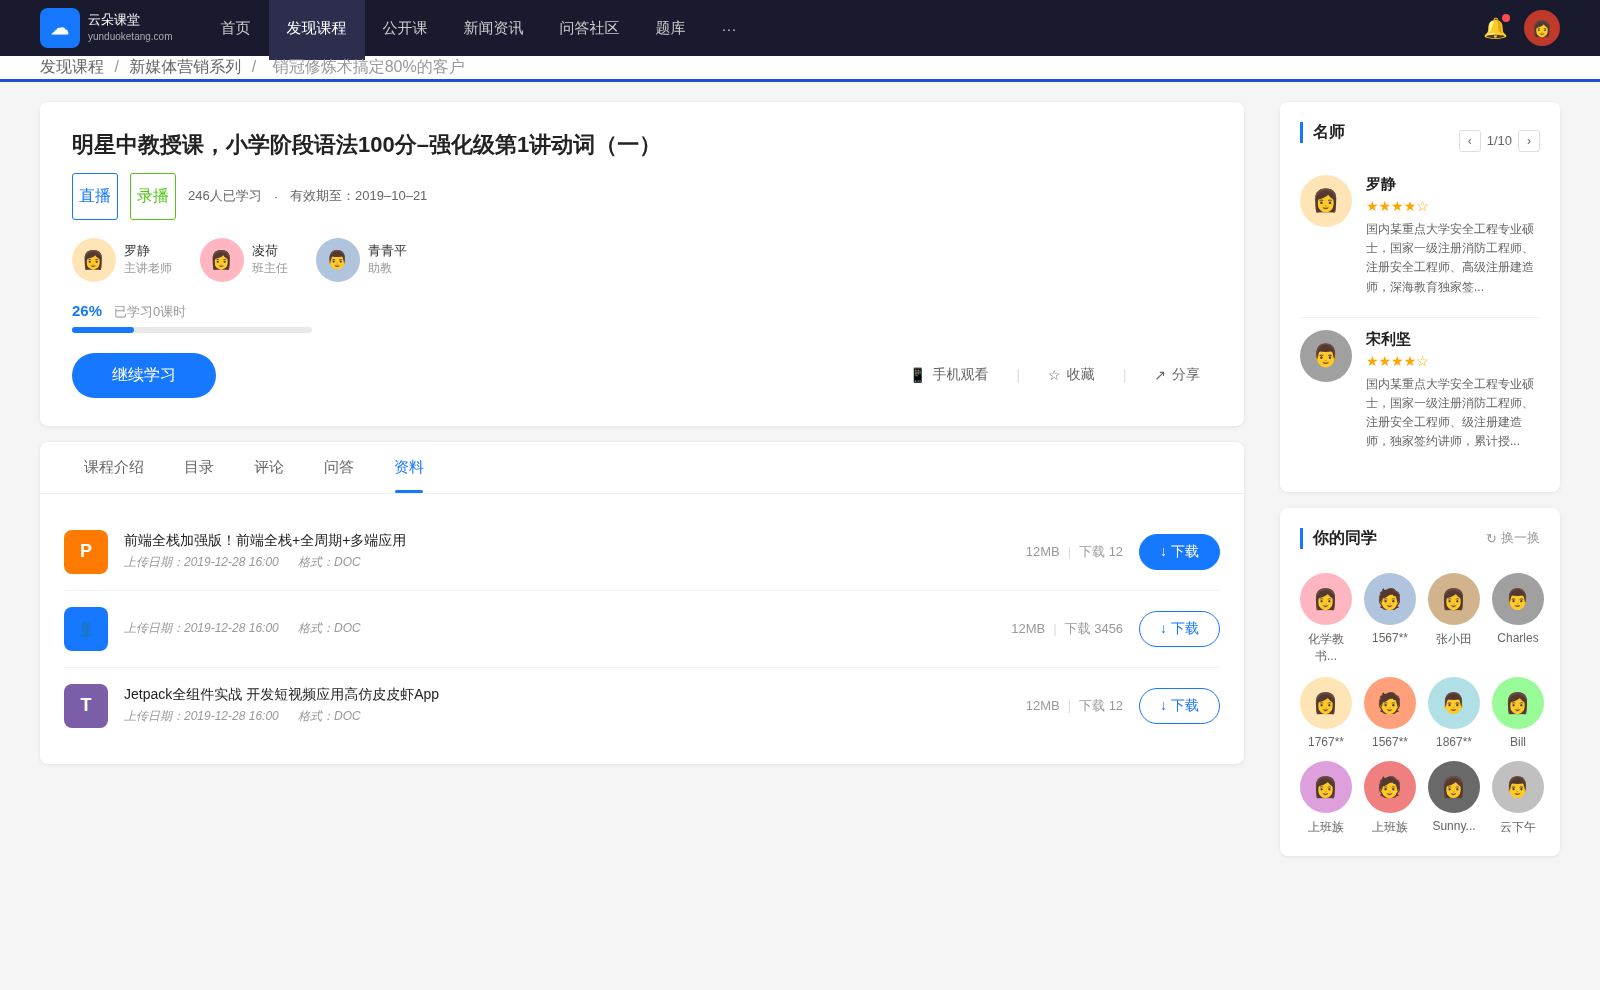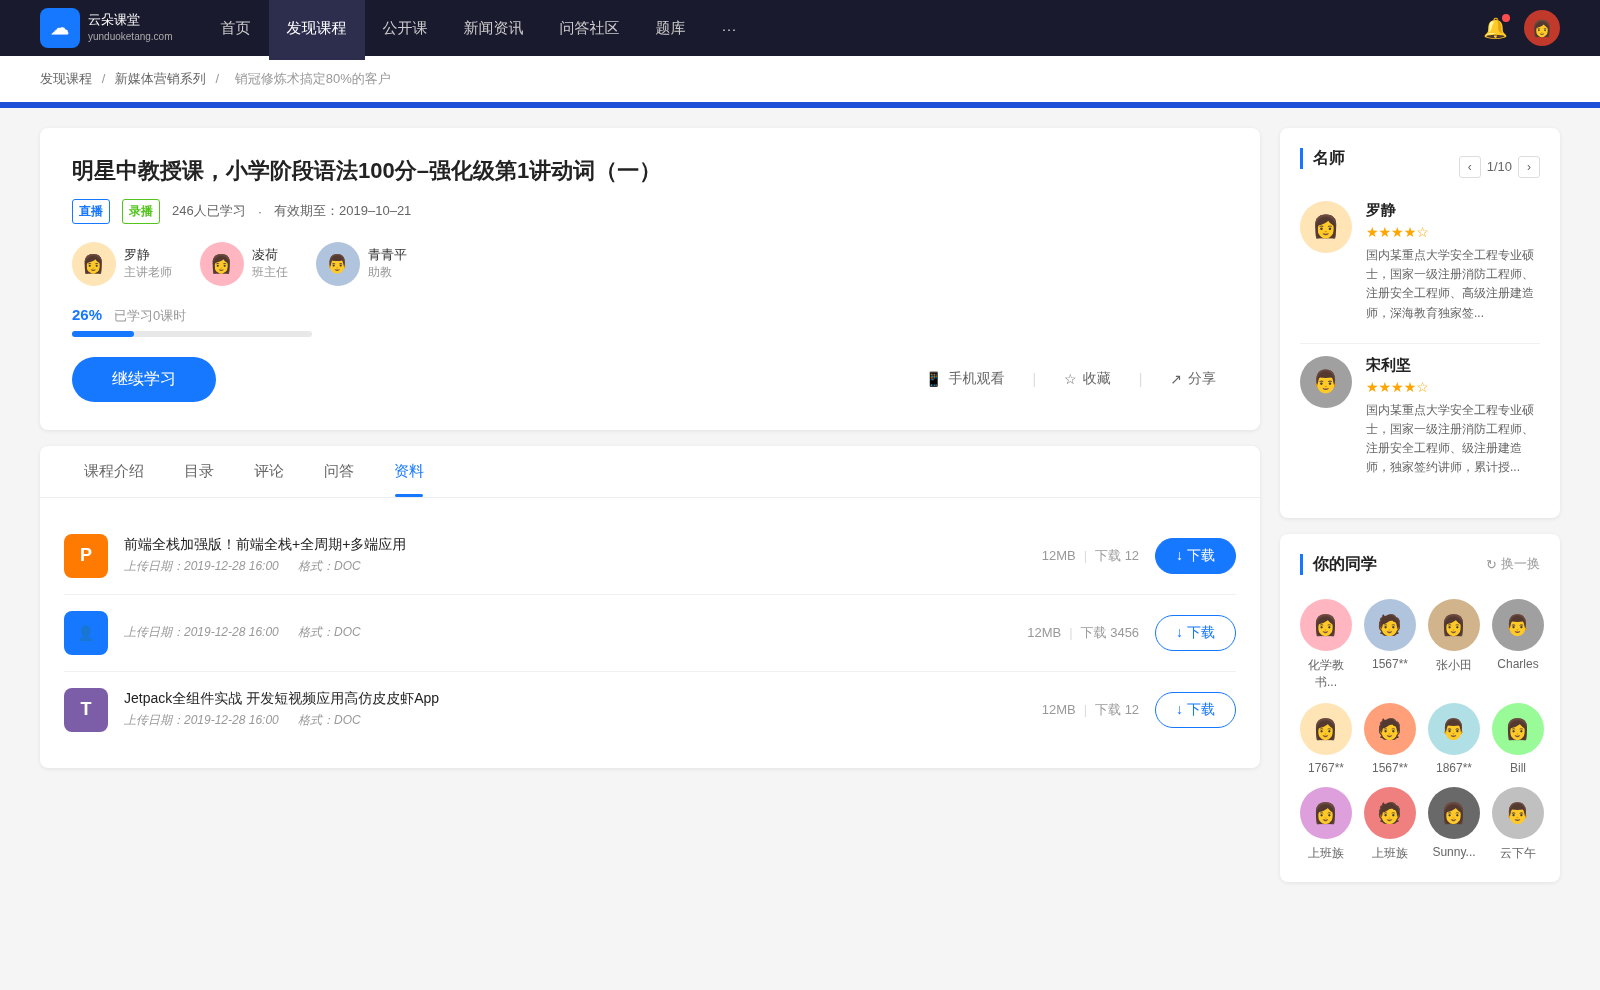--- a/index.html
+++ b/index.html
@@ -12,34 +12,34 @@
     .nav-logo-text { color: white; font-size: 13px; line-height: 1.2; }
     .nav-items { display: flex; align-items: center; gap: 0; flex: 1; }
     .nav-item { color: #ccc; padding: 0 18px; height: 64px; display: flex; align-items: center; cursor: pointer; font-size: 15px; transition: color 0.2s; }
     .nav-item.active { background: #2d2d4e; color: white; }
     .nav-right { display: flex; align-items: center; gap: 16px; }
     .nav-bell { color: #ccc; font-size: 20px; cursor: pointer; position: relative; }
     .nav-bell-dot { width: 8px; height: 8px; background: #ff4d4f; border-radius: 50%; position: absolute; top: -2px; right: -2px; }
     .nav-avatar { width: 36px; height: 36px; border-radius: 50%; background: #c0392b; overflow: hidden; cursor: pointer; }
 
     
-    .breadcrumb { background: white; padding: 14px 40px; border-bottom: 6px solid #1d4ed8; font-size: 13px; color: #666; }
+    .breadcrumb { background: white; padding: 1px 40px; border-bottom: 3px solid #1d4ed8; font-size: 16px; color: #666; }
     .breadcrumb a { color: #666; text-decoration: none; }
     .breadcrumb span { color: #999; margin: 0 6px; }
 
     
-    .main-layout { display: flex; gap: 20px; padding: 20px 40px; max-width: 1600px; margin: 0 auto; }
+    .main-layout { display: flex; gap: 36px; padding: 20px 40px; max-width: 1600px; margin: 0 auto; }
     .main-content { flex: 1; display: flex; flex-direction: column; gap: 16px; }
     .sidebar { width: 280px; flex-shrink: 0; display: flex; flex-direction: column; gap: 16px; }
 
     
     .course-card { background: white; border-radius: 8px; padding: 28px 32px; box-shadow: 0 1px 4px rgba(0,0,0,0.08); }
     .course-title { font-size: 22px; font-weight: bold; color: #222; margin-bottom: 12px; line-height: 1.4; }
     .course-meta { display: flex; align-items: center; gap: 12px; margin-bottom: 18px; font-size: 13px; color: #666; }
-    .badge { border: 1px solid #1677ff; color: #1677ff; border-radius: 3px; padding: 3px 6px; font-size: 12px; font-weight: bold; }
+    .badge { border: 1px solid #1677ff; color: #1677ff; border-radius: 3px; padding: 12px 6px; font-size: 16px; }
     .badge.green { border-color: #52c41a; color: #52c41a; }
     .instructors { display: flex; gap: 28px; margin-bottom: 20px; }
     .instructor { display: flex; align-items: center; gap: 8px; }
     .instructor-avatar { width: 44px; height: 44px; border-radius: 50%; background: #ddd; overflow: hidden; }
     .instructor-avatar-placeholder { width: 100%; height: 100%; display: flex; align-items: center; justify-content: center; font-size: 18px; }
     .instructor-name { font-size: 13px; font-weight: 500; color: #333; }
     .instructor-role { font-size: 12px; color: #999; }
     .progress-section { margin-bottom: 20px; }
     .progress-label { font-size: 15px; color: #1677ff; font-weight: bold; }
     .progress-sub { font-size: 13px; color: #999; margin-left: 8px; }

